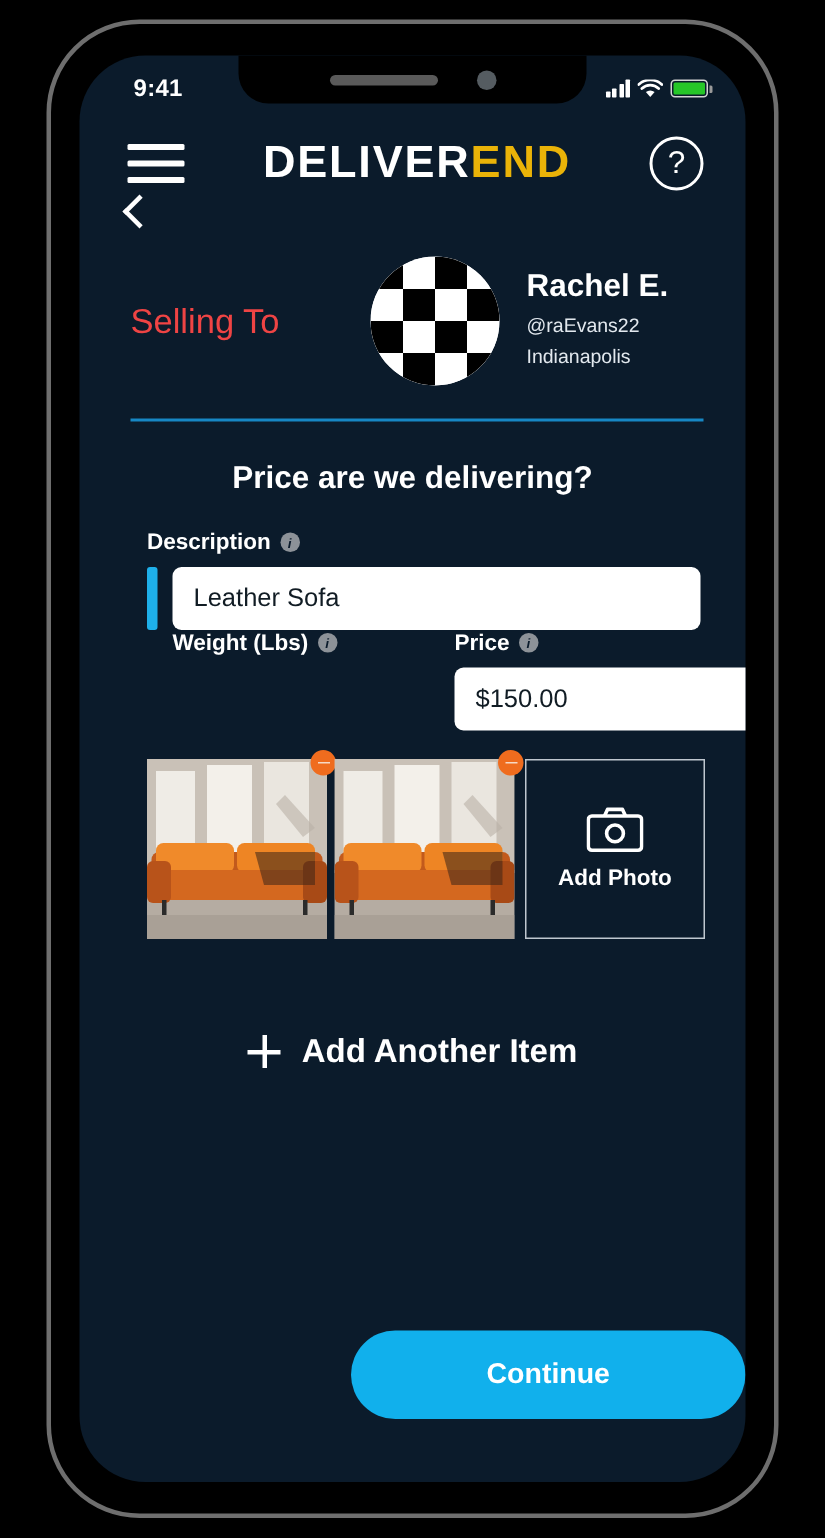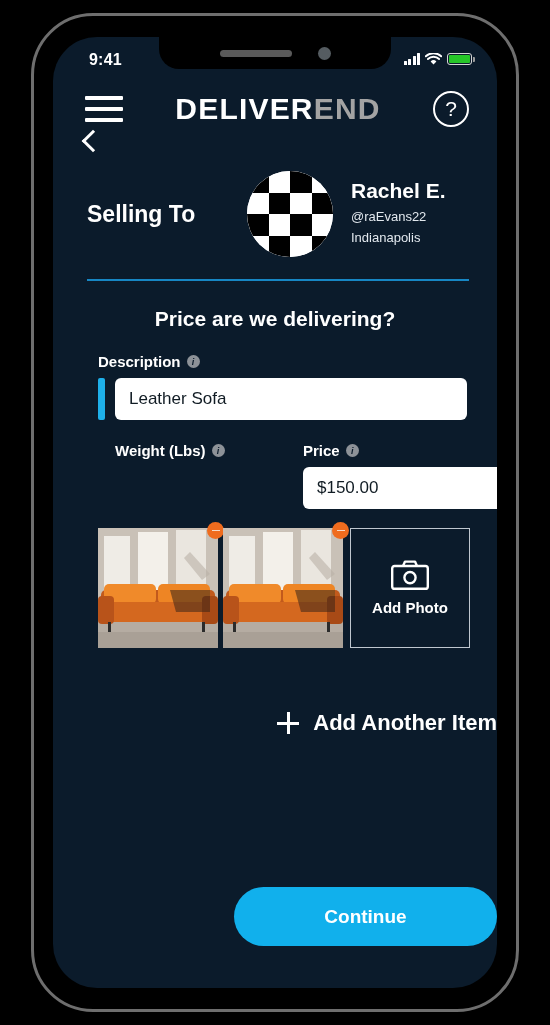--- a/index.html
+++ b/index.html
@@ -140,21 +140,21 @@
     border-radius: 1px; margin-bottom: 7px;
   }
   .hamburger b:last-child { margin-bottom: 0; }
 
   .brand {
     font-size: 30px;
     font-weight: bold;
     letter-spacing: 1.2px;
     color: #ffffff;
   }
-  .brand .accent { color: #a3a3a3; }
+  .brand .accent { color: #eab308; }
 
   .help-icon {
     width: 36px; height: 36px;
     border: 2.2px solid #ffffff;
     border-radius: 50%;
     display: flex; align-items: center; justify-content: center;
     color: #ffffff; font-size: 21px; font-weight: normal;
     cursor: pointer;
   }
 
@@ -169,23 +169,23 @@
   }
 
   
   .selling-row {
     display: flex;
     align-items: center;
     padding: 22px 28px 0 34px;
     gap: 18px;
   }
   .selling-label {
-    color: #ffffff;
+    color: #ef4444;
     font-size: 23px;
-    font-weight: bold;
+    font-weight: normal;
     flex: 1;
   }
   .avatar {
     width: 86px; height: 86px;
     border-radius: 50%;
     flex-shrink: 0;
     overflow: hidden;
     background: #ffffff;
   }
   .recipient { width: 118px; }
@@ -252,21 +252,20 @@
     padding: 0 14px;
     font-size: 17px;
     color: #111c24;
     font-family: "Liberation Sans", sans-serif;
     outline: none;
   }
 
   .two-col {
     display: flex;
     gap: 32px;
-    padding-top: 22px;
     padding-left: 17px;
   }
   .col { width: 164px; }
 
   .stepper-wrap { position: relative; }
   .stepper-wrap .text-input { width: 100%; padding-right: 34px; }
   .stepper {
     position: absolute;
     right: 12px; top: 50%;
     transform: translateY(-50%);
@@ -316,21 +315,21 @@
     margin-left: 2px;
   }
   .add-photo .cam-label {
     color: #ffffff; font-size: 15px; font-weight: bold;
   }
 
   
   .add-another {
     display: flex;
     align-items: center;
-    justify-content: flex-end;
+    justify-content: center;
     gap: 14px;
     padding-top: 62px;
     cursor: pointer;
   }
   .plus {
     position: relative; width: 22px; height: 22px;
   }
   .plus::before, .plus::after {
     content: ""; position: absolute; background: #ffffff;
   }

